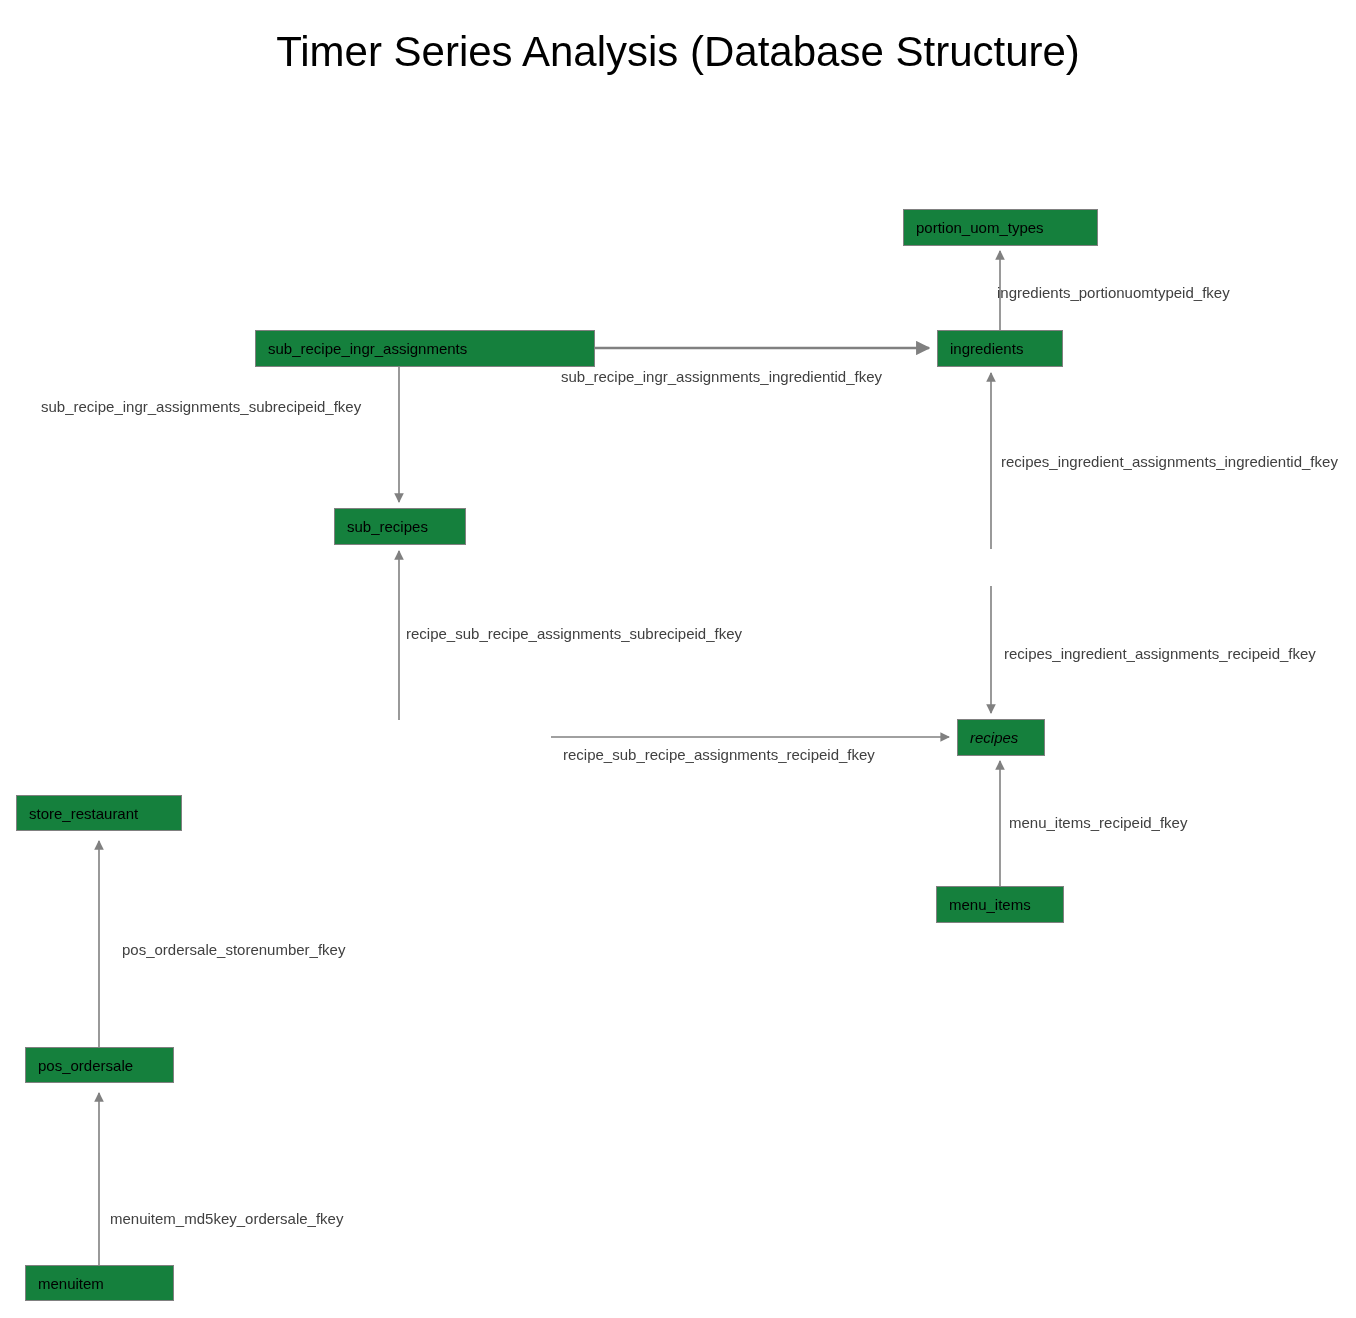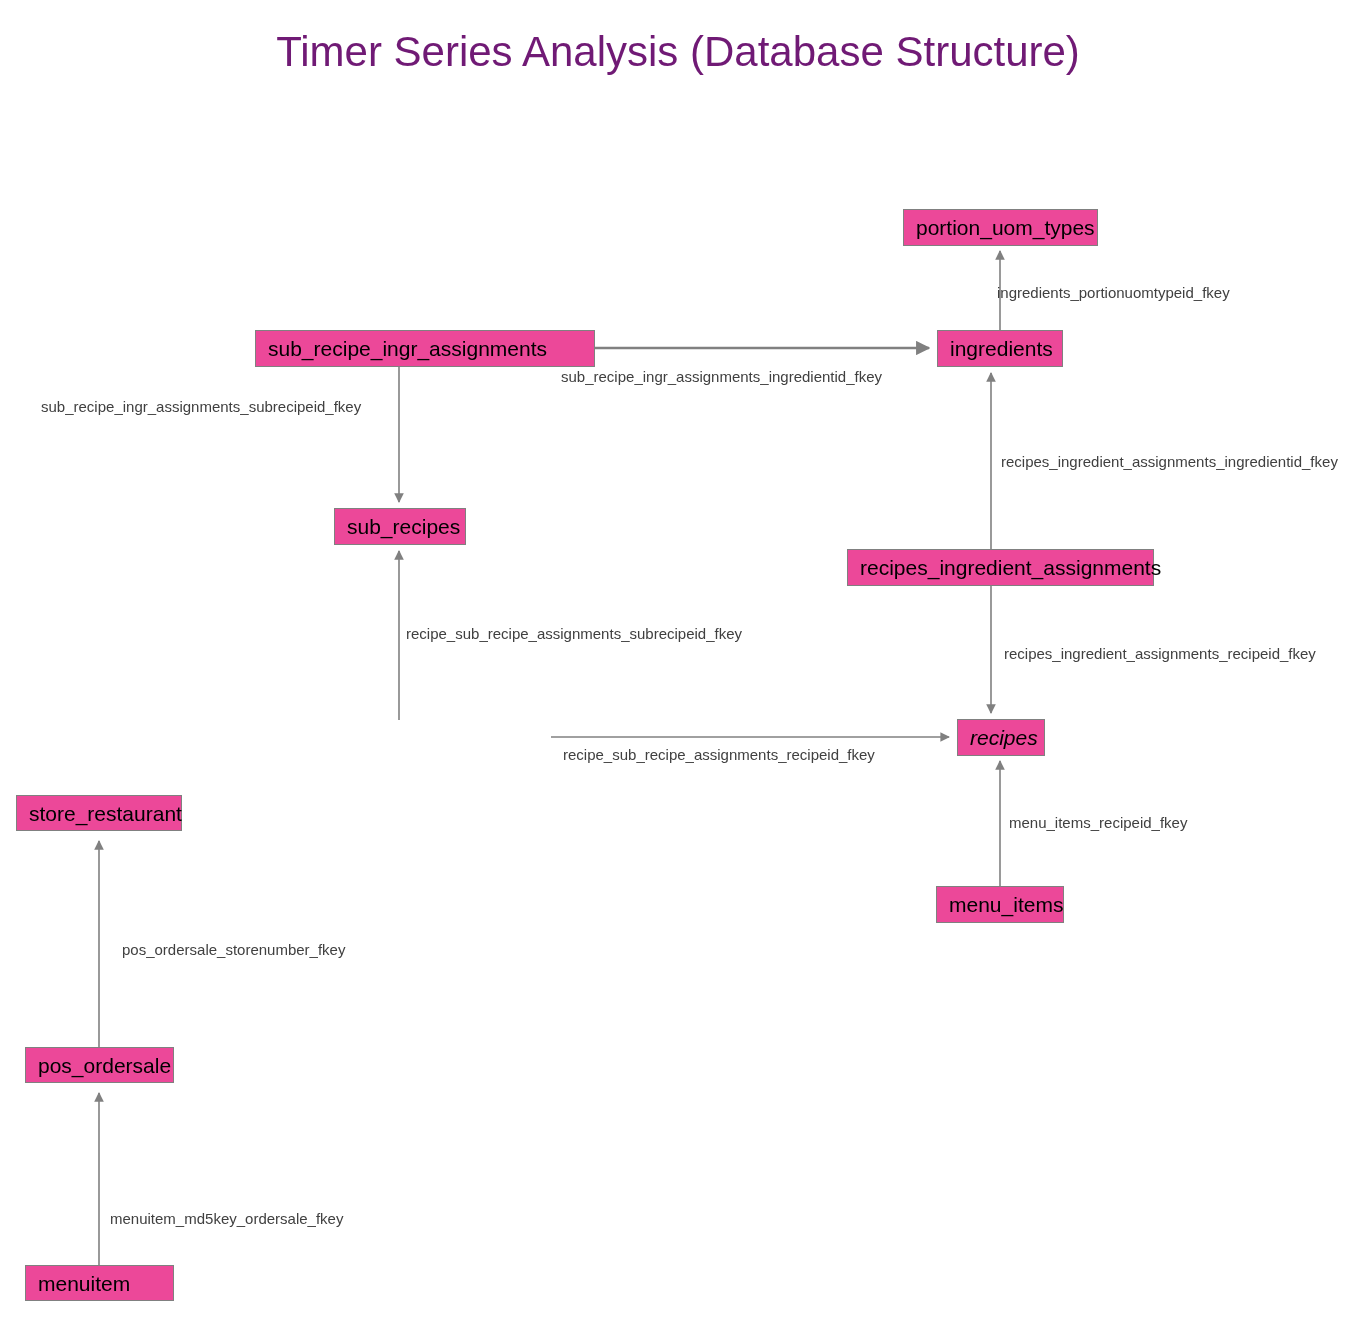--- a/index.html
+++ b/index.html
@@ -21,29 +21,29 @@
   }
   #title {
     position: absolute;
     left: 0;
     top: 28px;
     width: 1356px;
     text-align: center;
     font-size: 42px;
     font-weight: normal;
     letter-spacing: 0px;
-    color: #701a75;
+    color: #000000;
     white-space: nowrap;
   }
   .node {
     position: absolute;
     box-sizing: border-box;
-    background: #ec4899;
+    background: #15803d;
     border: 1px solid #808080;
-    font-size: 21px;
+    font-size: 15px;
     line-height: 1;
     color: #000000;
     display: flex;
     align-items: center;
     padding-left: 12px;
     white-space: nowrap;
     z-index: 3;
   }
   .edge-label {
     position: absolute;
@@ -128,23 +128,20 @@
   </div>
 
   <div class="node" style="left:937px; top:330px; width:126px; height:37px;">
     <span>ingredients</span>
   </div>
 
   <div class="node" style="left:334px; top:508px; width:132px; height:37px;">
     <span>sub_recipes</span>
   </div>
 
-  <div class="node" style="left:847px; top:549px; width:307px; height:37px;">
-    <span>recipes_ingredient_assignments</span>
-  </div>
 
 
   <div class="node" style="left:957px; top:719px; width:88px; height:37px;font-style:italic;">
     <span>recipes</span>
   </div>
 
   <div class="node" style="left:16px; top:795px; width:166px; height:36px;">
     <span>store_restaurant</span>
   </div>
 

